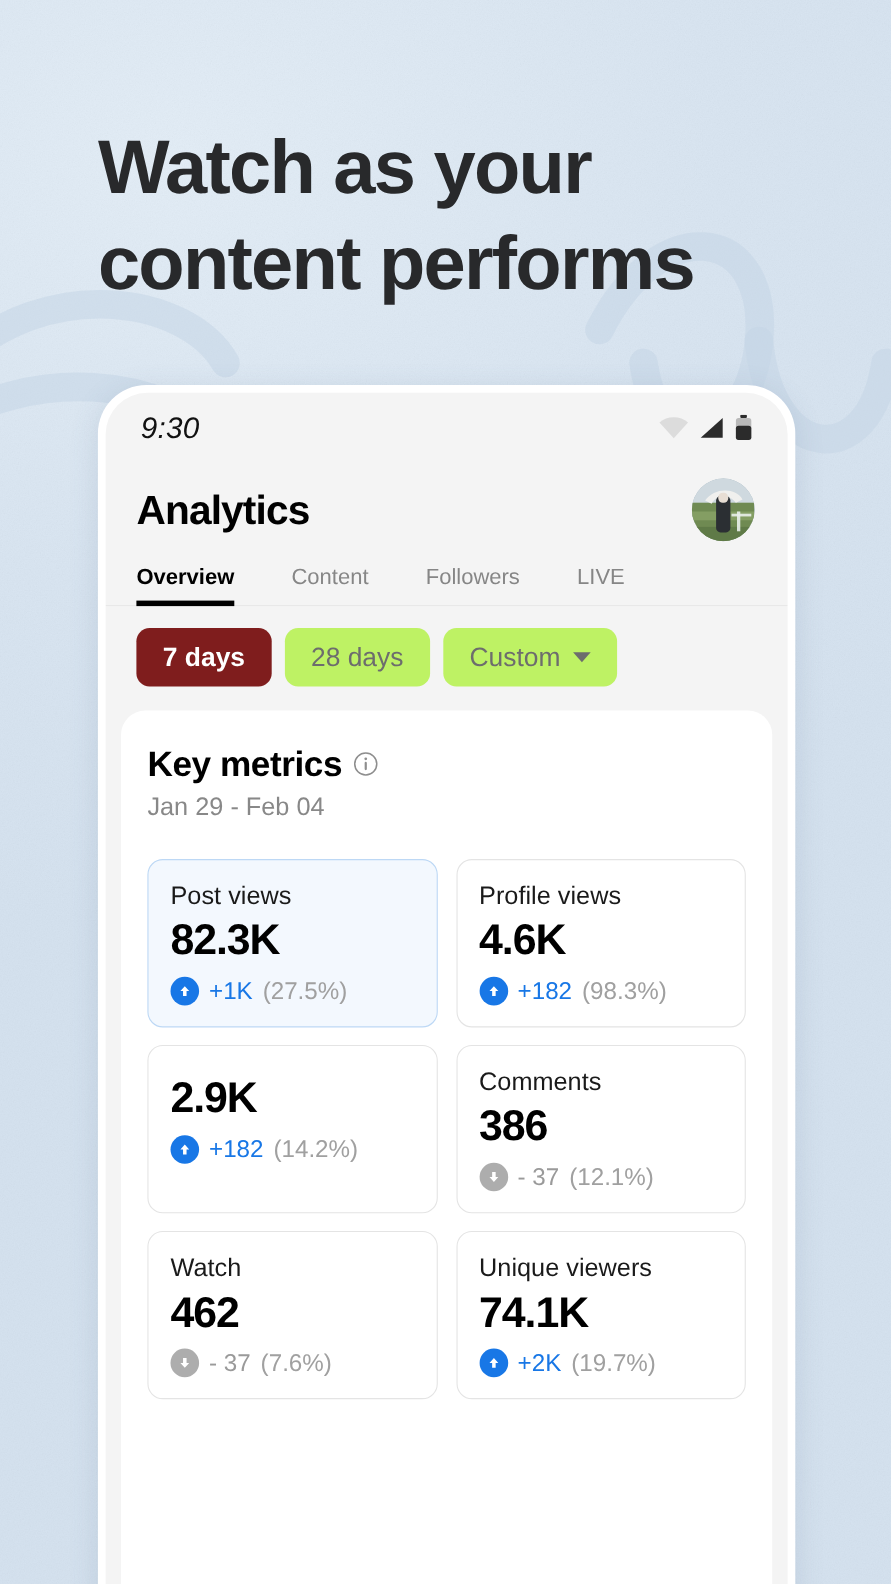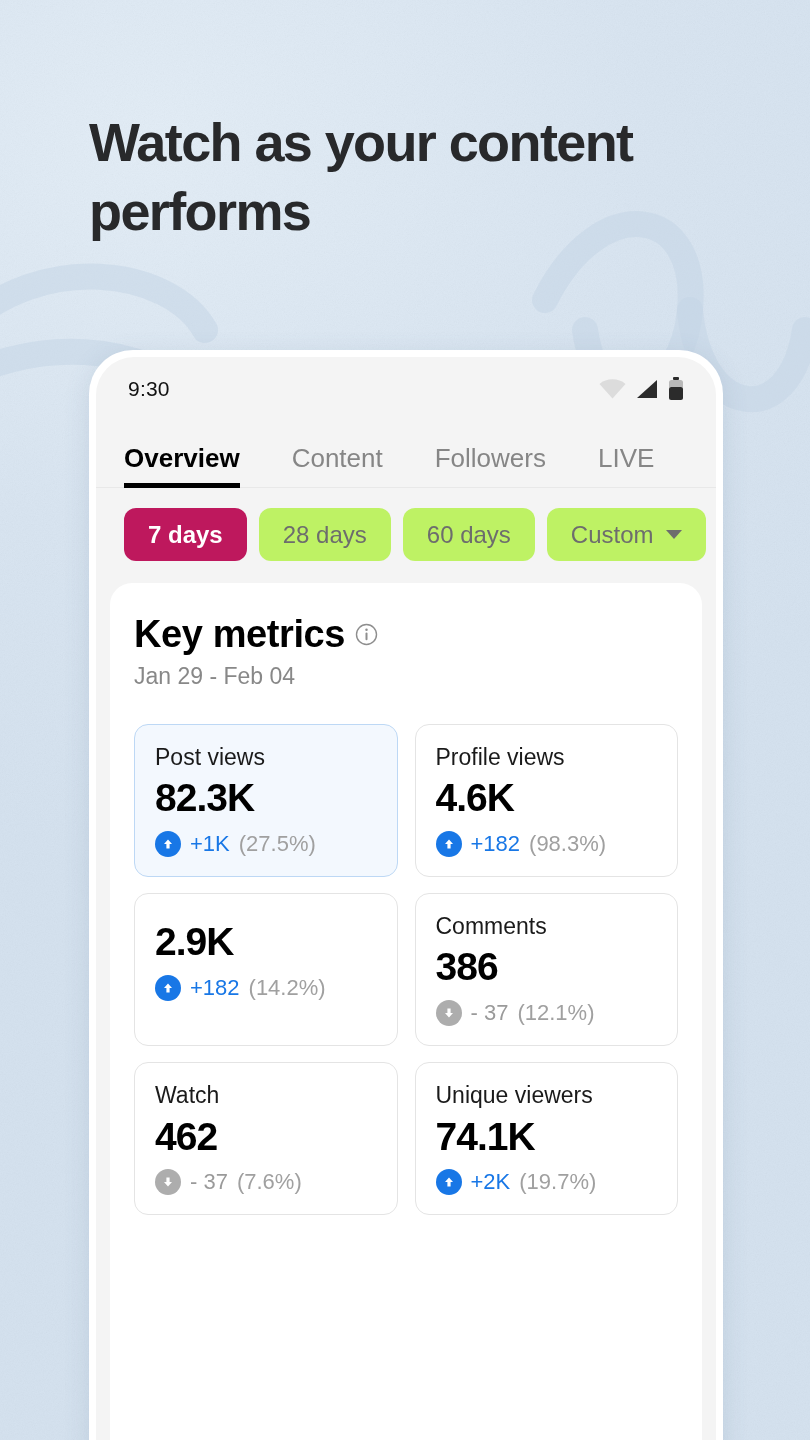--- a/index.html
+++ b/index.html
@@ -34,21 +34,21 @@
     inset: 0;
     pointer-events: none;
   }
 
   
   #headline {
     position: absolute;
     left: 89px;
     top: 108px;
     width: 660px;
-    font-size: 54px;
+    font-size: 69px;
     line-height: 1.28;
     font-weight: 700;
     letter-spacing: -1.6px;
     color: #28292b;
   }
 
   
   #phone {
     position: absolute;
     left: 89px;
@@ -71,24 +71,25 @@
 
   
   #status-bar {
     height: 64px;
     display: flex;
     align-items: center;
     justify-content: space-between;
     padding: 0 32px 0 32px;
   }
   #clock {
-    font-size: 21px;
+    font-size: 27px;
     font-weight: 400;
     color: #111;
     letter-spacing: .2px;
+    font-style: italic;
   }
   #status-icons {
     display: flex;
     align-items: center;
     gap: 9px;
   }
 
   
   #app-header {
     display: flex;
@@ -121,21 +122,21 @@
     position: relative;
   }
   #tabs::after {
     content: "";
     position: absolute;
     left: 0; right: 0; bottom: 0;
     height: 1px;
     background: #e8e8e8;
   }
   .tab {
-    font-size: 26px;
+    font-size: 20px;
     color: #868686;
     padding: 0 0 14px 0;
     margin-right: 52px;
     position: relative;
     white-space: nowrap;
   }
   .tab.active {
     color: #000;
     font-weight: 700;
   }
@@ -160,21 +161,21 @@
     background: #bef264;
     color: #6d6d6d;
     font-size: 24px;
     display: flex;
     align-items: center;
     gap: 12px;
     padding: 0 24px;
     white-space: nowrap;
   }
   .chip.active {
-    background: #be185d;
+    background: #7f1d1d;
     color: #fff;
     font-weight: 700;
   }
   .caret {
     width: 0; height: 0;
     border-left: 8px solid transparent;
     border-right: 8px solid transparent;
     border-top: 9px solid #6d6d6d;
     display: inline-block;
   }
@@ -187,21 +188,21 @@
     padding: 30px 24px 0 24px;
     height: 100%;
     position: relative;
   }
   #metrics-title-row {
     display: flex;
     align-items: center;
     gap: 10px;
   }
   #metrics-title {
-    font-size: 38px;
+    font-size: 32px;
     font-weight: 700;
     letter-spacing: -.4px;
     color: #000;
     text-align: center;
   }
   #metrics-range {
     margin-top: 7px;
     font-size: 23px;
     color: #888;
   }
@@ -296,37 +297,50 @@
           <path d="M22 1 L22 19 L2 19 Z" fill="#2b2b2b"></path>
         </svg>
         <svg width="16" height="24" viewBox="0 0 16 24">
           <rect x="5" y="0" width="6" height="3" rx="1" fill="#2b2b2b"></rect>
           <rect x="1" y="3" width="14" height="20" rx="2.5" fill="#b9b9b9"></rect>
           <rect x="1" y="10" width="14" height="13" rx="2.5" fill="#2b2b2b"></rect>
         </svg>
       </div>
     </div>
 
+    <div id="app-header">
+      <div id="page-title">Analytics</div>
+      <div id="avatar">
+        <svg width="57" height="57" viewBox="0 0 57 57">
+          <rect width="57" height="57" fill="#cfd9df"></rect>
+          <rect y="22" width="57" height="35" fill="#6f8a52"></rect>
+          <rect y="30" width="57" height="8" fill="#8aa268" opacity=".8"></rect>
+          <rect y="44" width="57" height="13" fill="#5f7a47"></rect>
+          <path d="M12 20 C 20 8, 40 8, 46 19 L 40 22 C 34 14, 22 14, 18 23 Z" fill="#f0f0ee"></path>
+          <rect x="22" y="16" width="13" height="33" rx="4" fill="#2b2f33"></rect>
+          <rect x="24" y="13" width="9" height="9" rx="4" fill="#e8ded4"></rect>
+          <rect x="41" y="30" width="3" height="18" fill="#e9eeea" opacity=".9"></rect>
+          <rect x="36" y="32" width="18" height="2.5" fill="#e9eeea" opacity=".9"></rect>
+        </svg>
+      </div>
+    </div>
 
     <div id="tabs">
       <div class="tab active">Overview</div>
       <div class="tab">Content</div>
       <div class="tab">Followers</div>
       <div class="tab">LIVE</div>
     </div>
 
     <div id="chips">
       <div class="chip active">
           <span>7 days</span>
         </div>
       <div class="chip">
           <span>28 days</span>
-        </div>
-      <div class="chip">
-          <span>60 days</span>
         </div>
       <div class="chip">
         <span>Custom</span>
         <span class="caret"></span>
       </div>
     </div>
 
     <div id="sheet">
 
       <div id="metrics-title-row">

